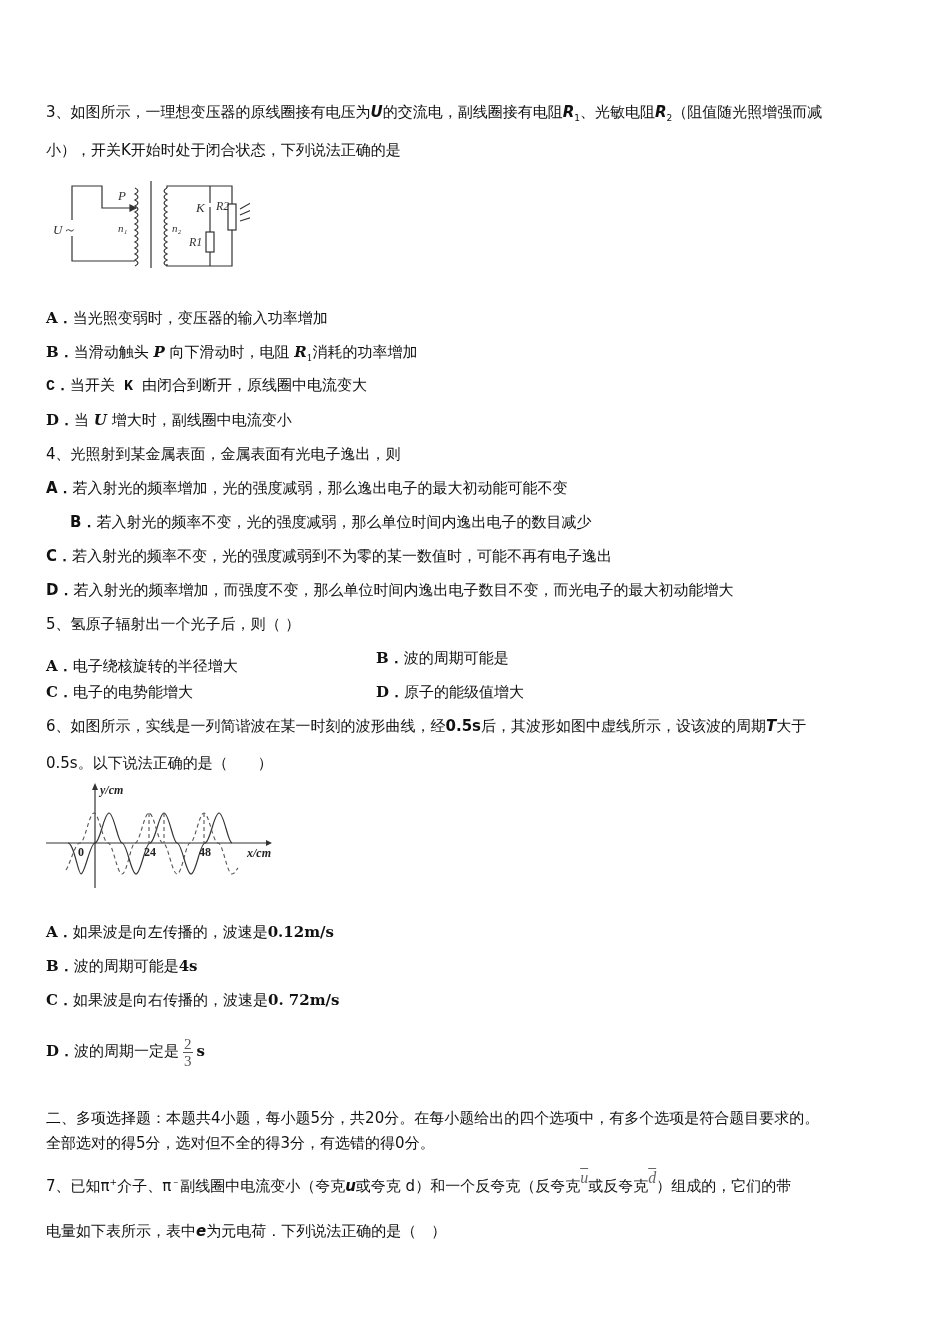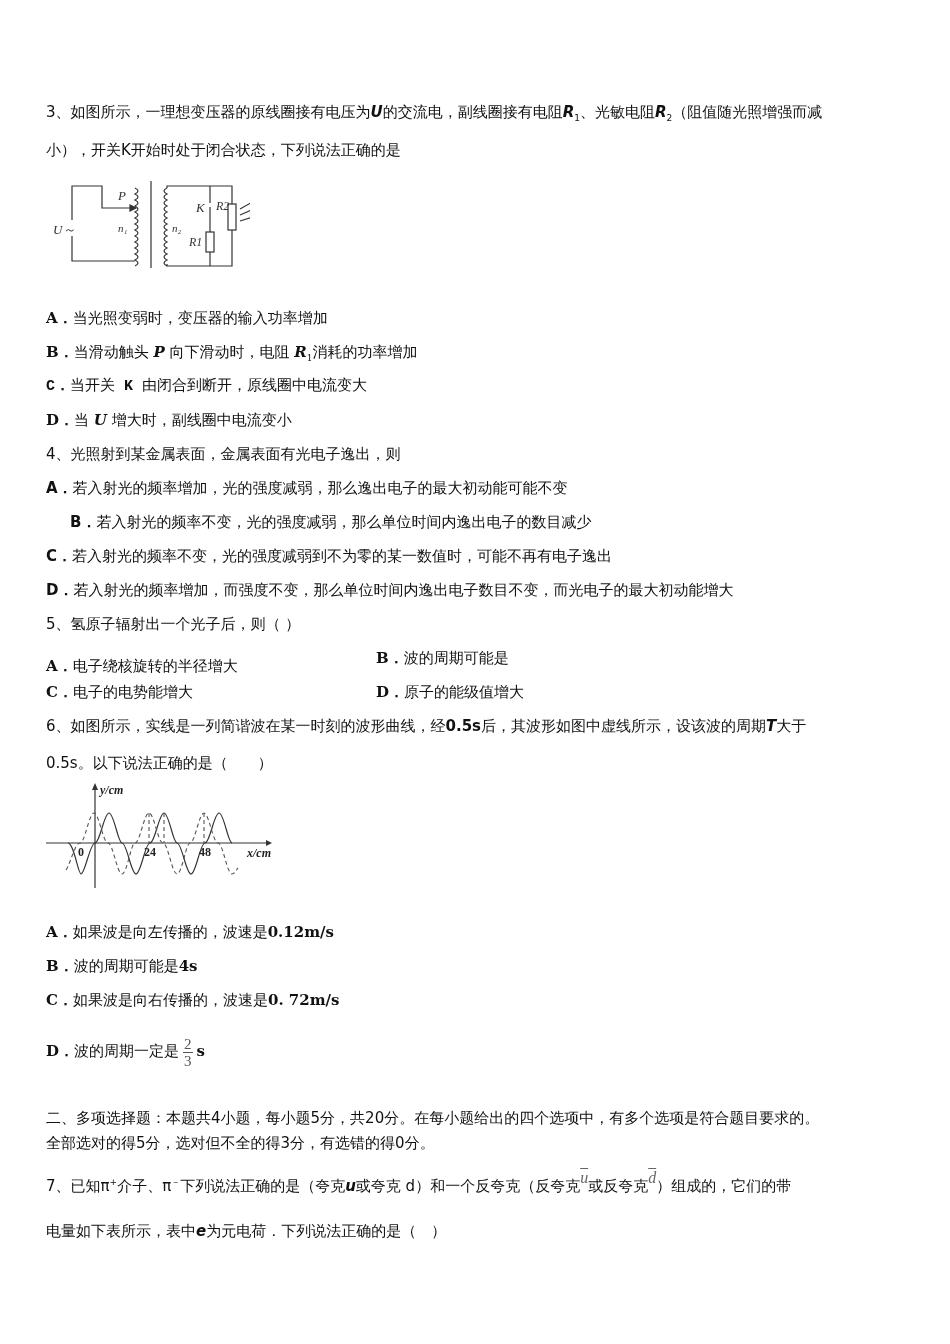--- a/index.html
+++ b/index.html
@@ -119,17 +119,17 @@
 
 <div class="line" style="top:922px;"><span class="b">A．</span><span>如果波是向左传播的，波速是</span><span class="b">0.12m/s</span></div>
 <div class="line" style="top:956px;"><span class="b">B．</span><span>波的周期可能是</span><span class="b">4s</span></div>
 <div class="line" style="top:990px;"><span class="b">C．</span><span>如果波是向右传播的，波速是</span><span class="b">0. 72m/s</span></div>
 <div class="line" style="top:1034px; line-height:34px;"><span class="b">D．</span><span>波的周期一定是</span><span class="frac"><span class="num">2</span><span class="den">3</span></span><span class="b">s</span></div>
 
 <div class="line sans" style="top:1108px;">二、多项选择题：本题共4小题，每小题5分，共20分。在每小题给出的四个选项中，有多个选项是符合题目要求的。</div>
 <div class="line sans" style="top:1133px;">全部选对的得5分，选对但不全的得3分，有选错的得0分。</div>
 
 <div class="line sans" style="top:1172px;">
-  <span>7、已知π</span><sup>+</sup><span>介子、π</span><sup>－</sup><span>下列说法正确的是（夸克</span><span class="i">u</span><span>或夸克 d）和一个反夸克（反夸克</span><span class="ovl">u</span><span>或反夸克</span><span class="ovl">d</span><span>）组成的，它们的带</span>
+  <span>7、已知π</span><sup>+</sup><span>介子、π</span><sup>－</sup><span>副线圈中电流变小（夸克</span><span class="i">u</span><span>或夸克 d）和一个反夸克（反夸克</span><span class="ovl">u</span><span>或反夸克</span><span class="ovl">d</span><span>）组成的，它们的带</span>
 </div>
 <div class="line sans" style="top:1221px;">
   <span>电量如下表所示，表中</span><span class="i">e</span><span>为元电荷．下列说法正确的是（　）</span>
 </div>
 
 </body></html>

